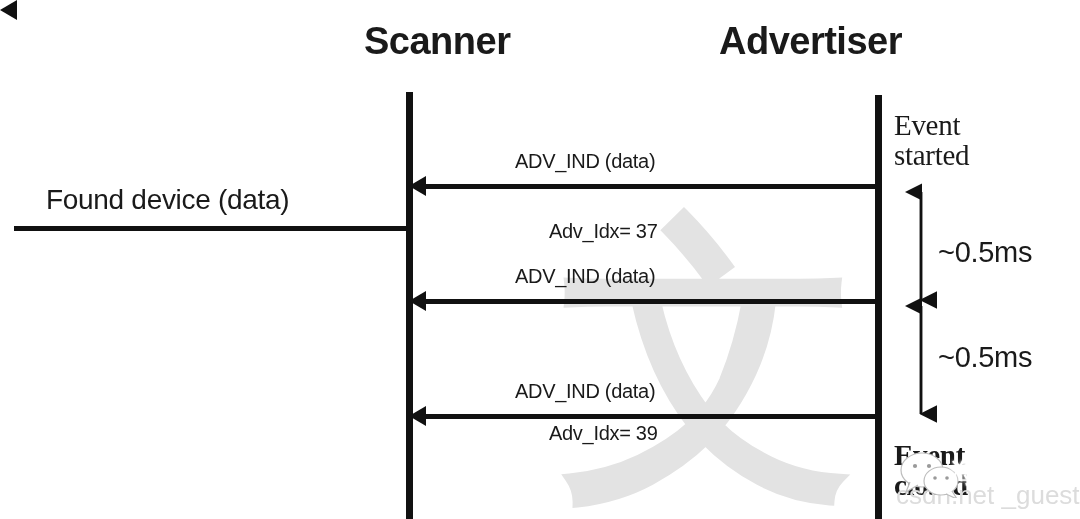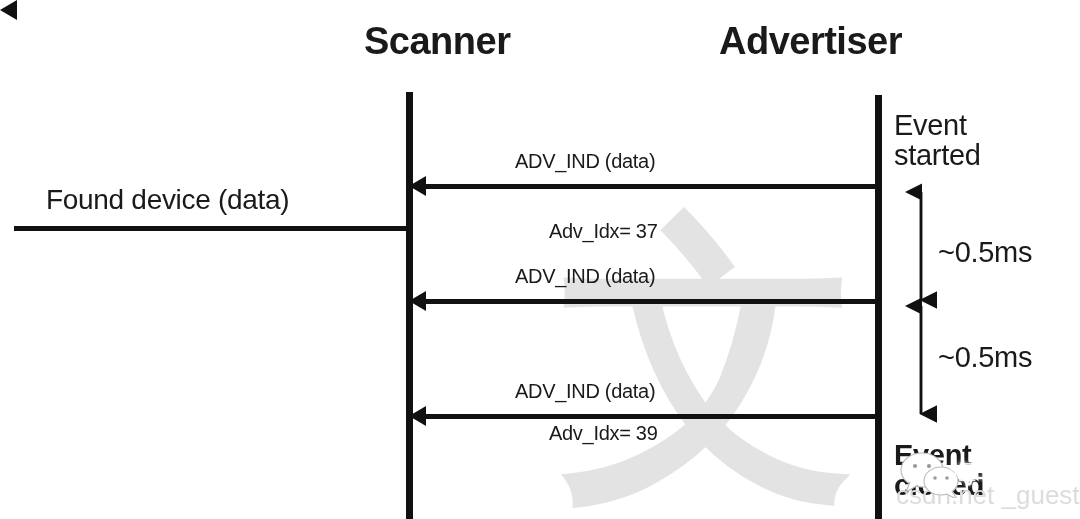--- a/index.html
+++ b/index.html
@@ -129,20 +129,21 @@
     font-size: 28px;
   }
 
   
   .note {
     position: absolute;
     font-size: 29px;
     line-height: 1.05;
     white-space: pre;
     letter-spacing: -0.3px;
+    font-family: Liberation Serif, serif;
   }
   #note-event-started { left: 894px; top: 110px; }
   #note-event-closed  { left: 894px; top: 440px; font-weight: 600; }
 
   .duration-label {
     position: absolute;
     font-size: 29px;
     white-space: nowrap;
     letter-spacing: -0.3px;
   }

